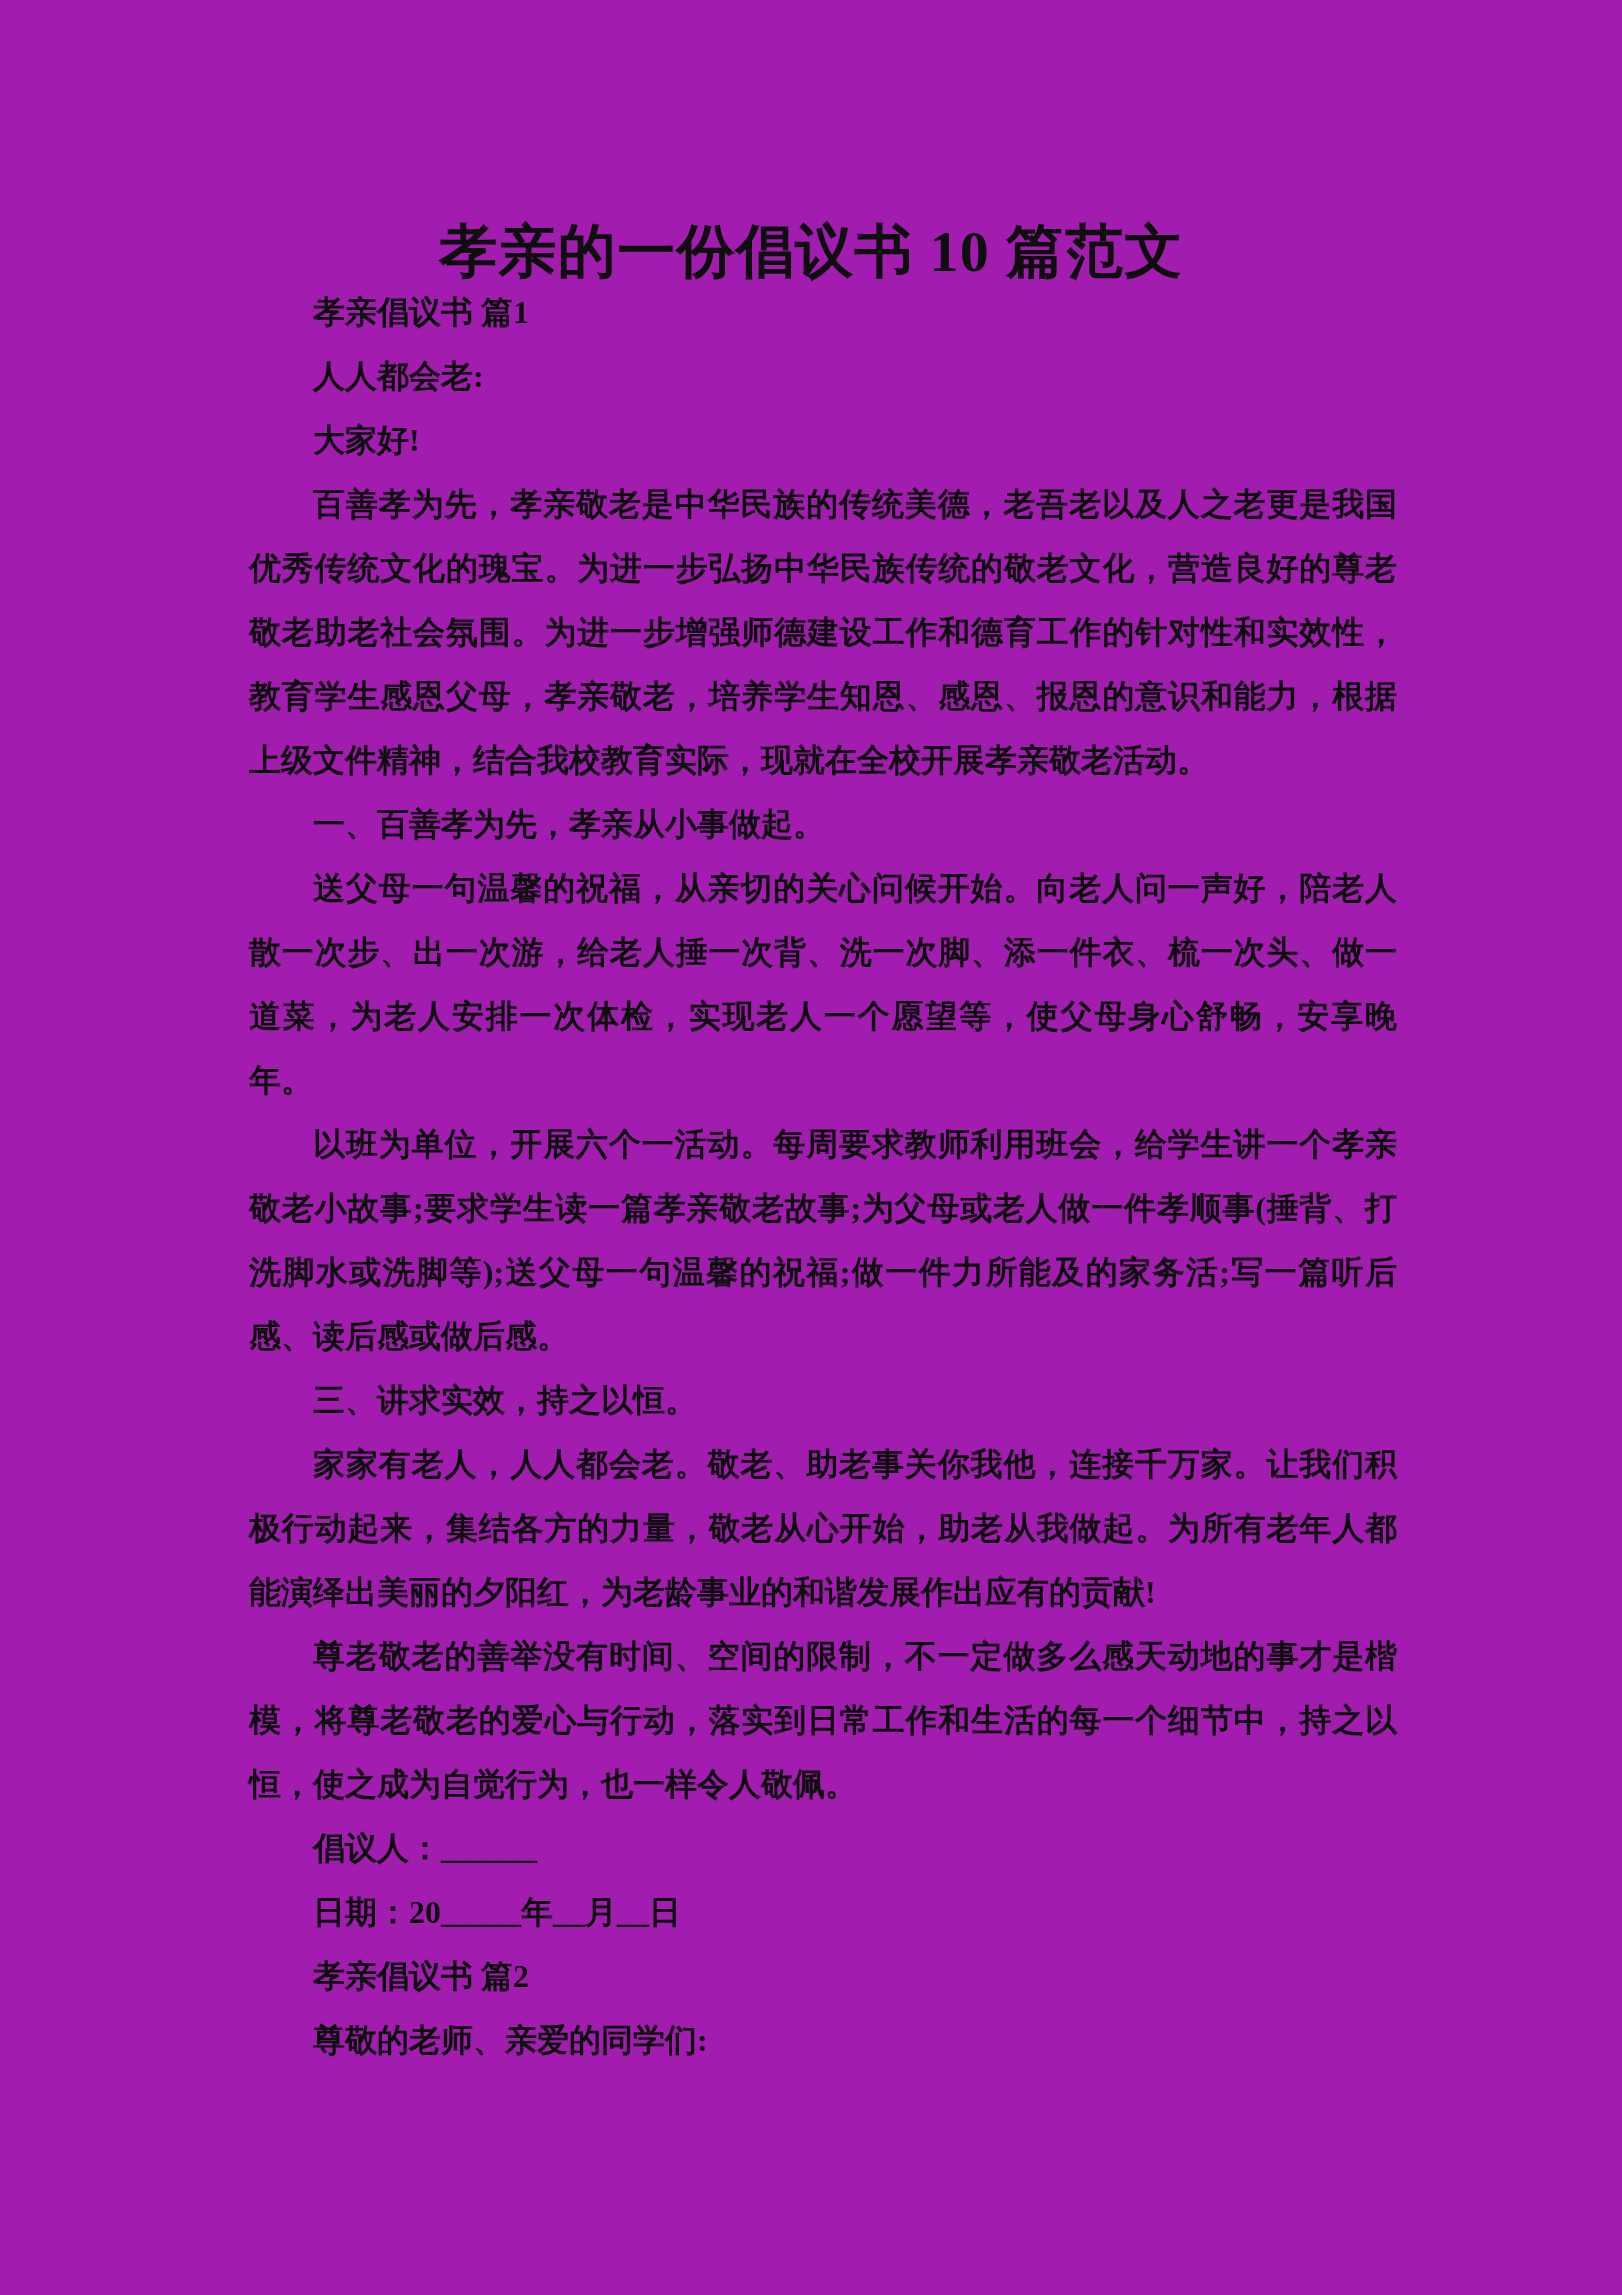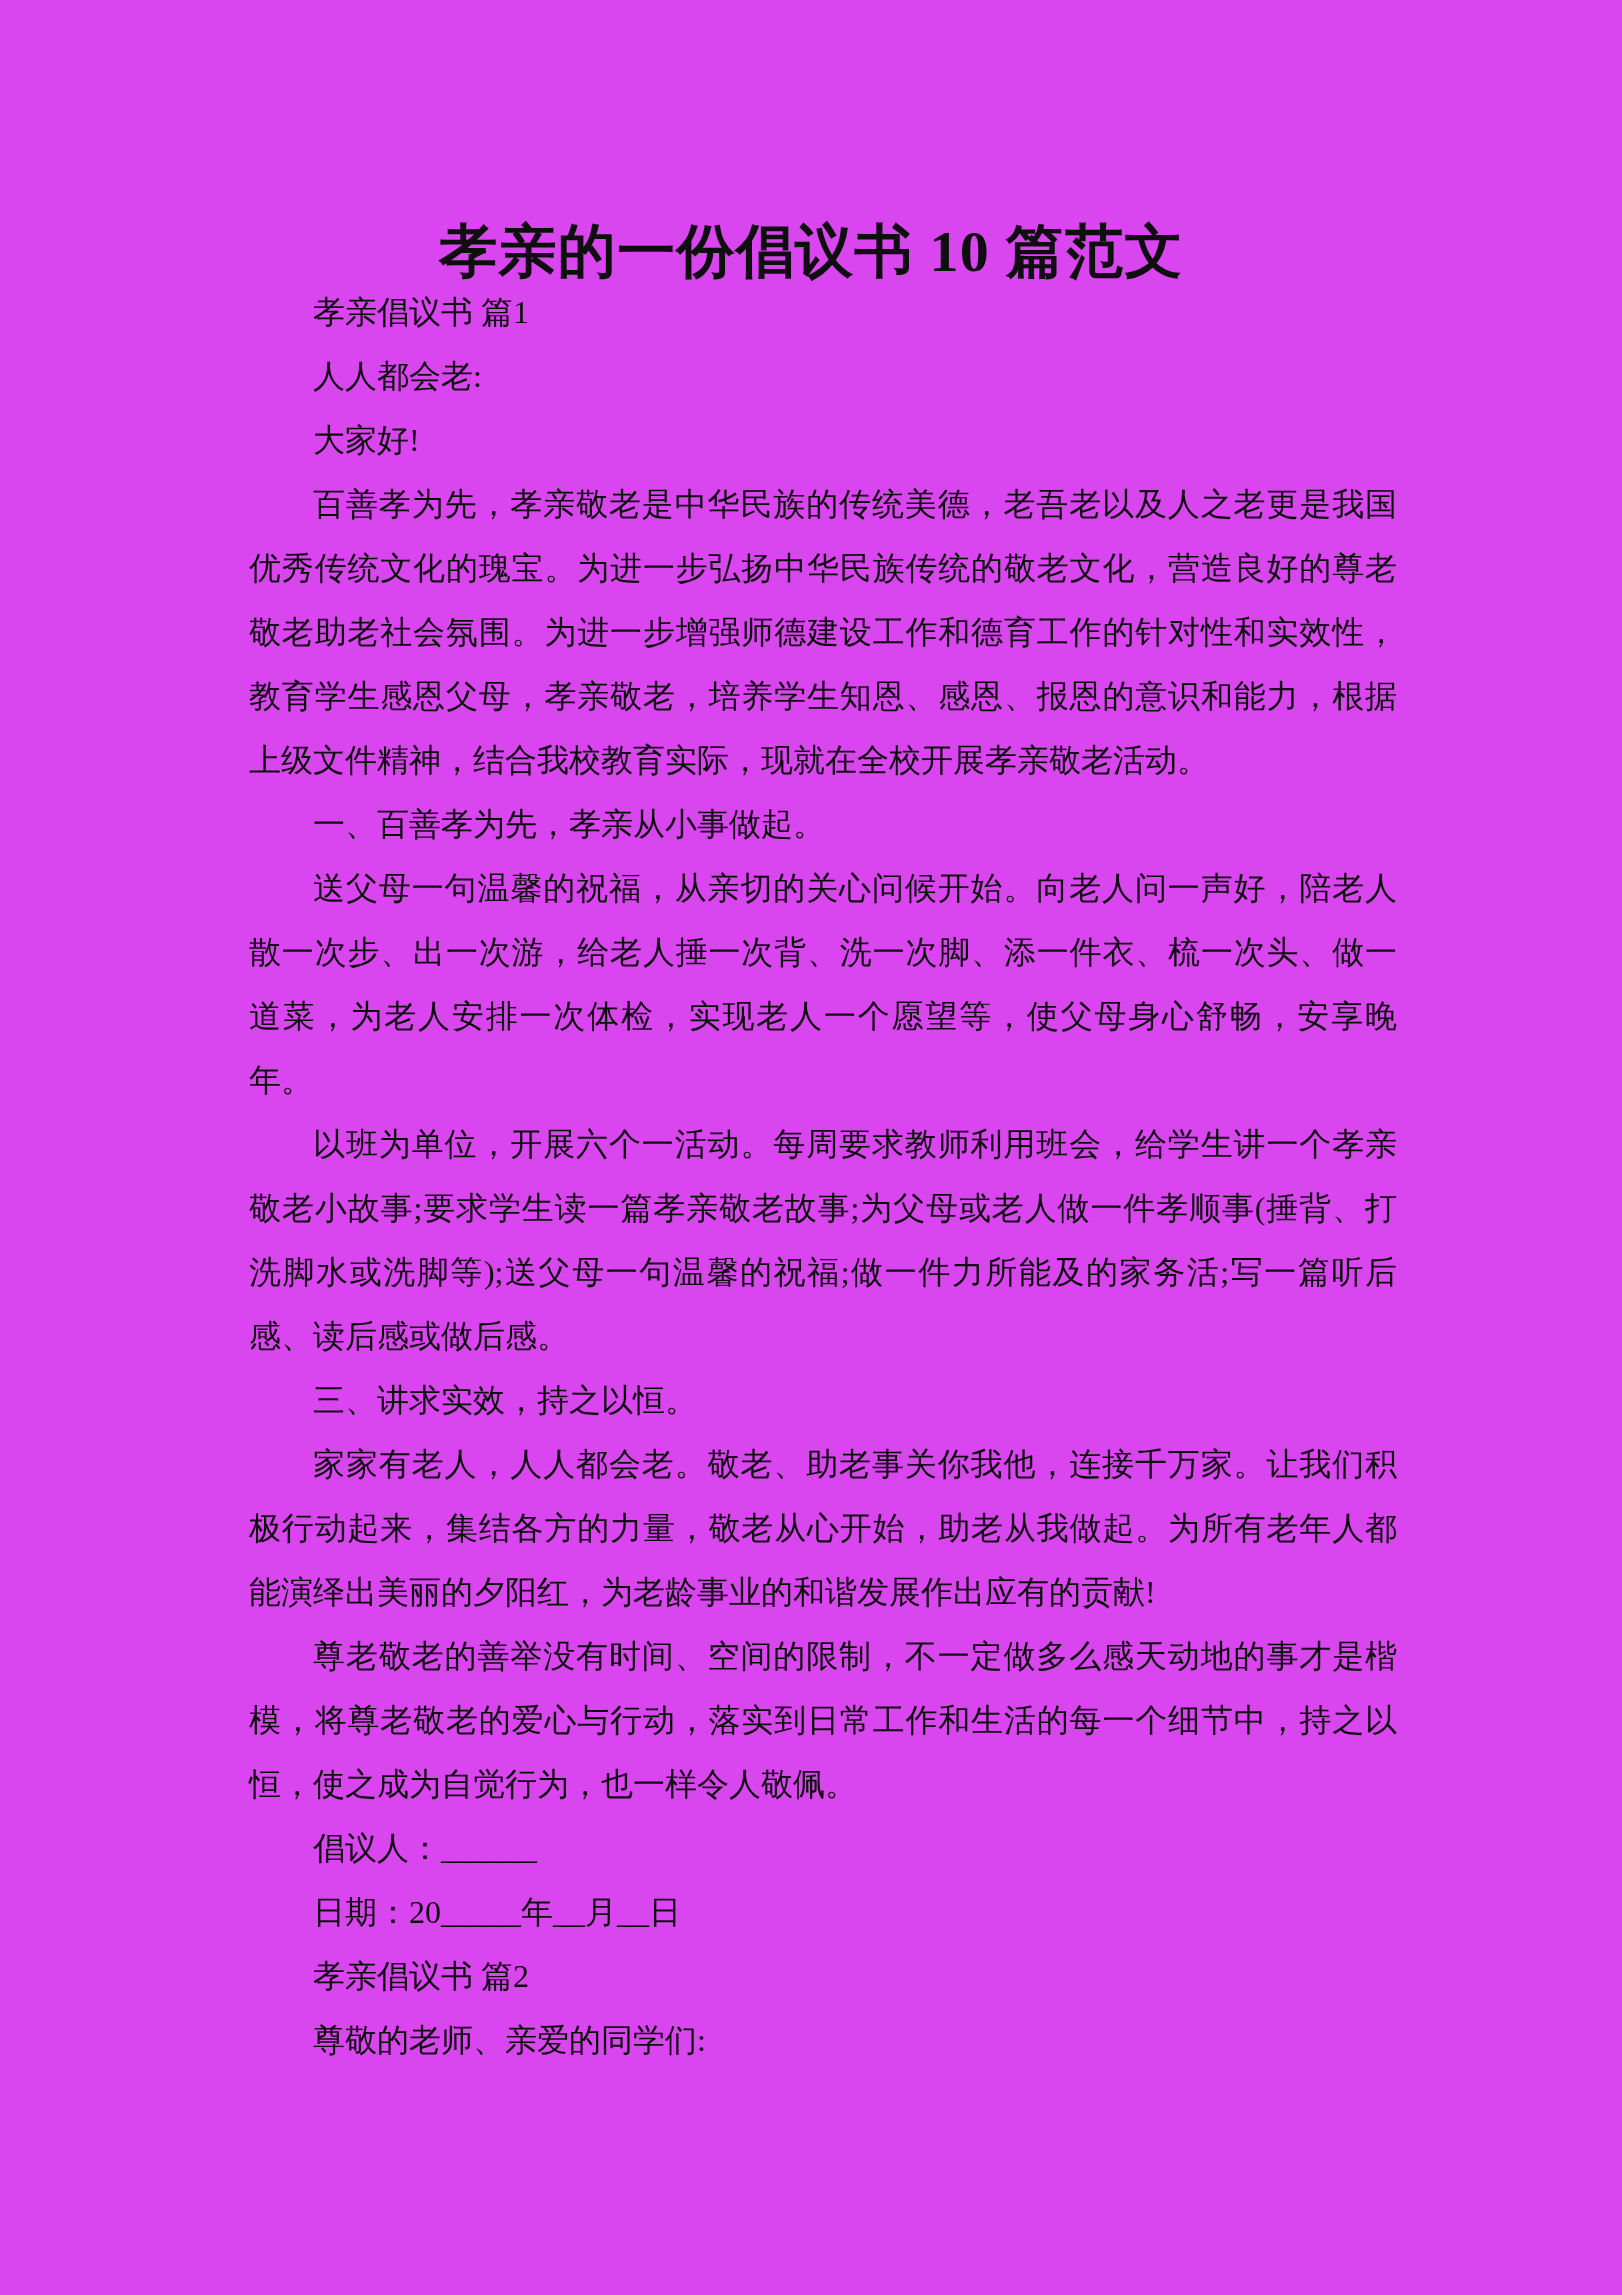--- a/index.html
+++ b/index.html
@@ -10,21 +10,21 @@
   body {
     width: 1623px;
     height: 2295px;
     background: #fcfcfc;
     overflow: hidden;
   }
   .page {
     position: relative;
     width: 1623px;
     height: 2295px;
-    background: #d946ef;
+    background: #a21caf;
     color: #0e0e0e;
     font-family: "Liberation Serif", "DejaVu Serif", serif;
     -webkit-font-smoothing: antialiased;
   }
   .doc-title {
     position: absolute;
     top: 216px;
     left: 0;
     width: 100%;
     margin: 0;
@@ -43,20 +43,21 @@
     font-size: 32px;
     line-height: 64px;
     text-align: justify;
     text-justify: inter-ideograph;
     word-break: break-all;
   }
   .doc-body p.block {
     margin: 0;
     padding: 0;
     text-indent: 2em;
+    font-weight: bold;
   }
 </style>
 </head>
 <body>
 
 <div class="page">
 
   <h1 class="doc-title">孝亲的一份倡议书 10 篇范文</h1>
 
   <div class="doc-body">

